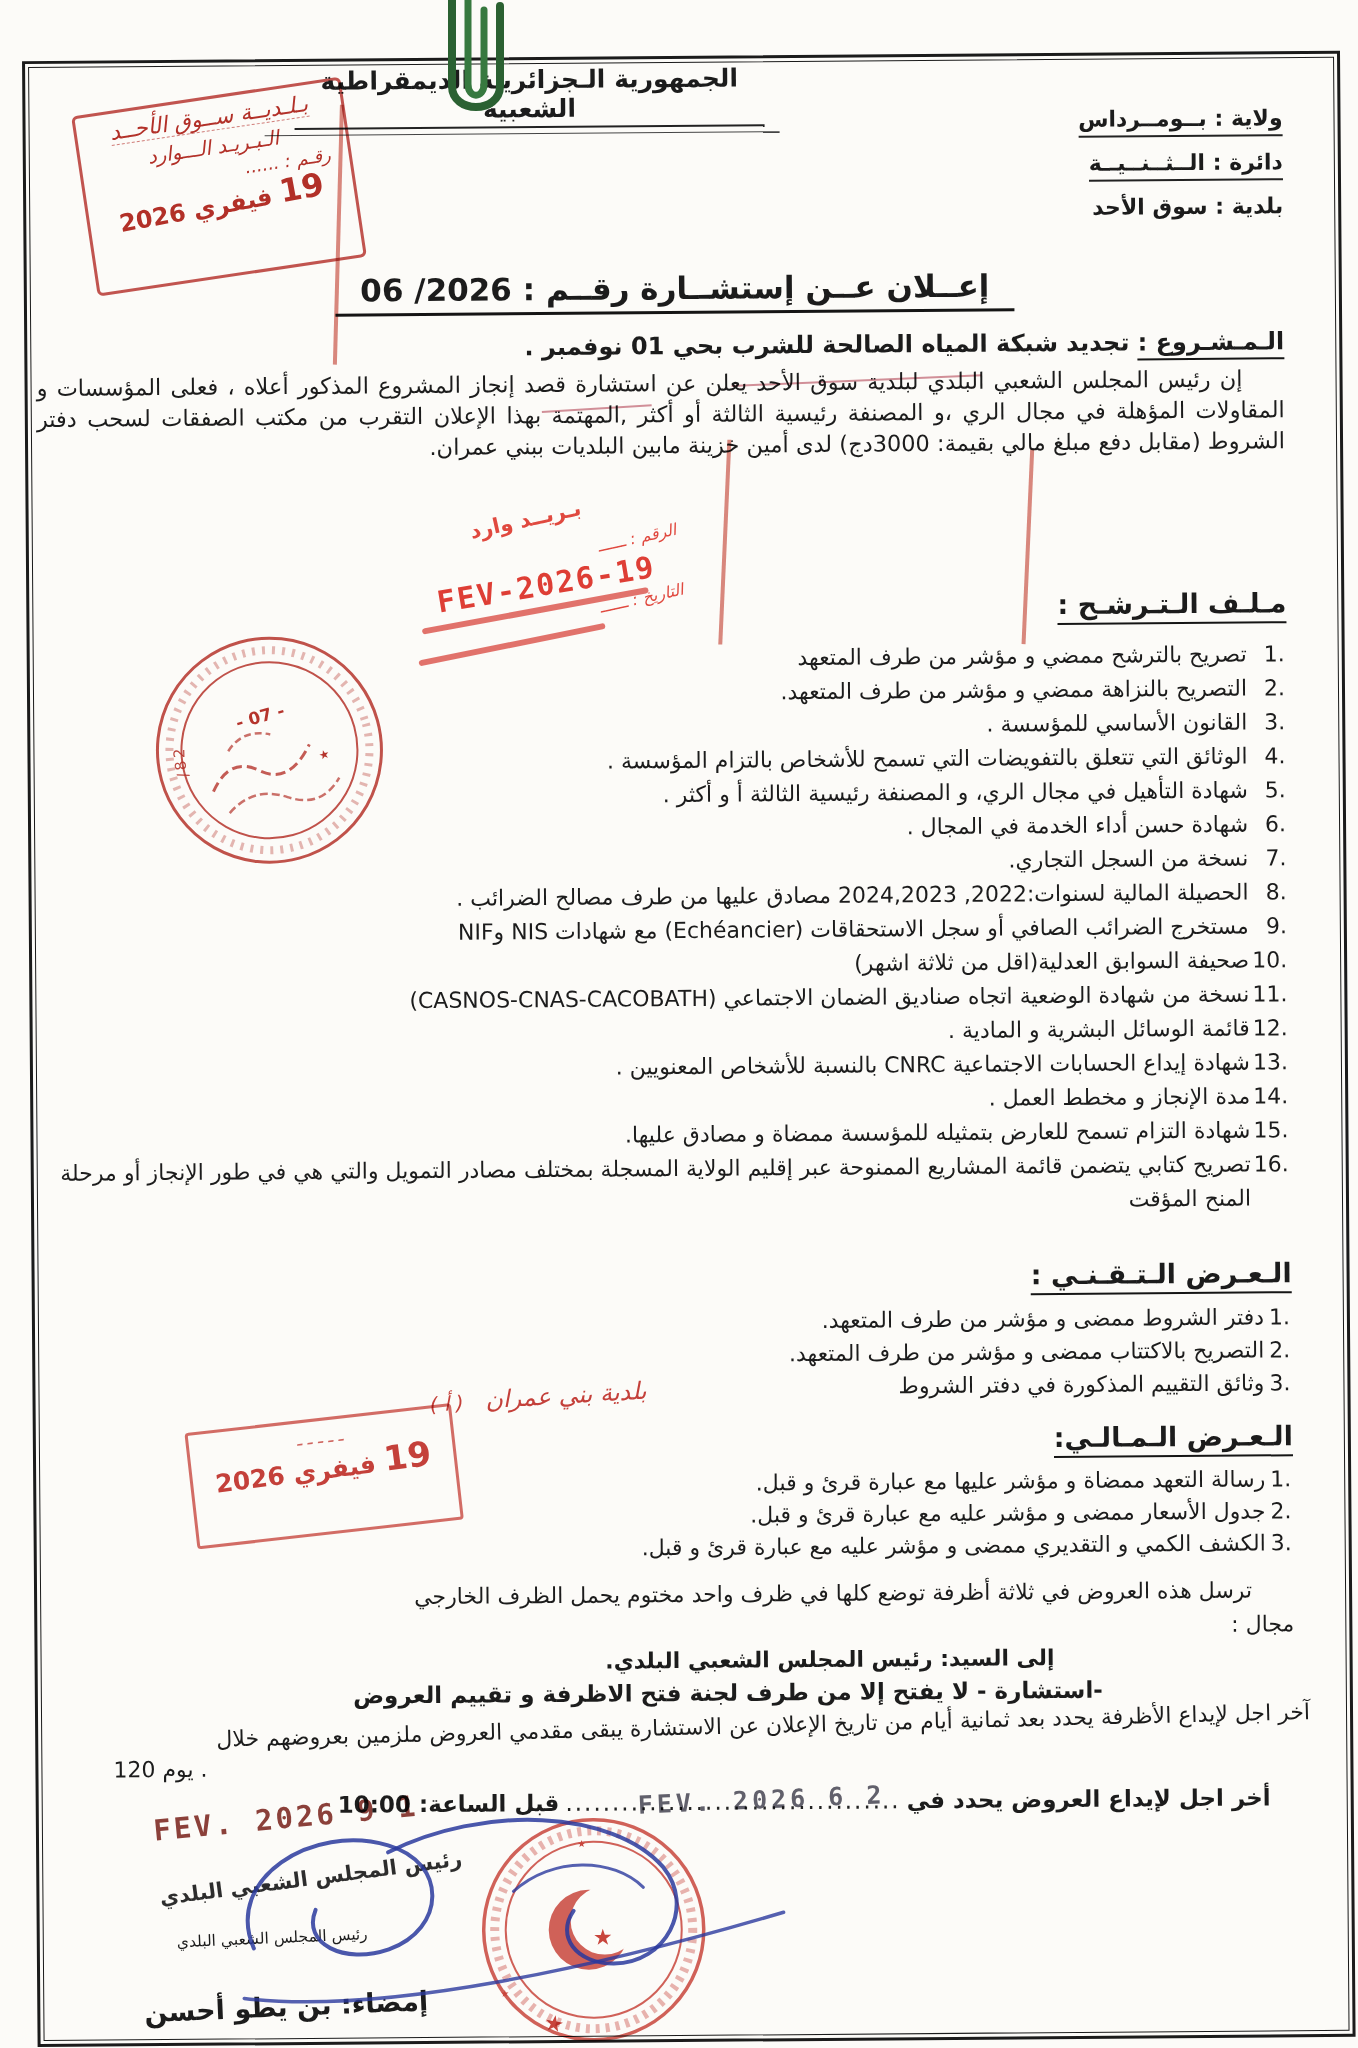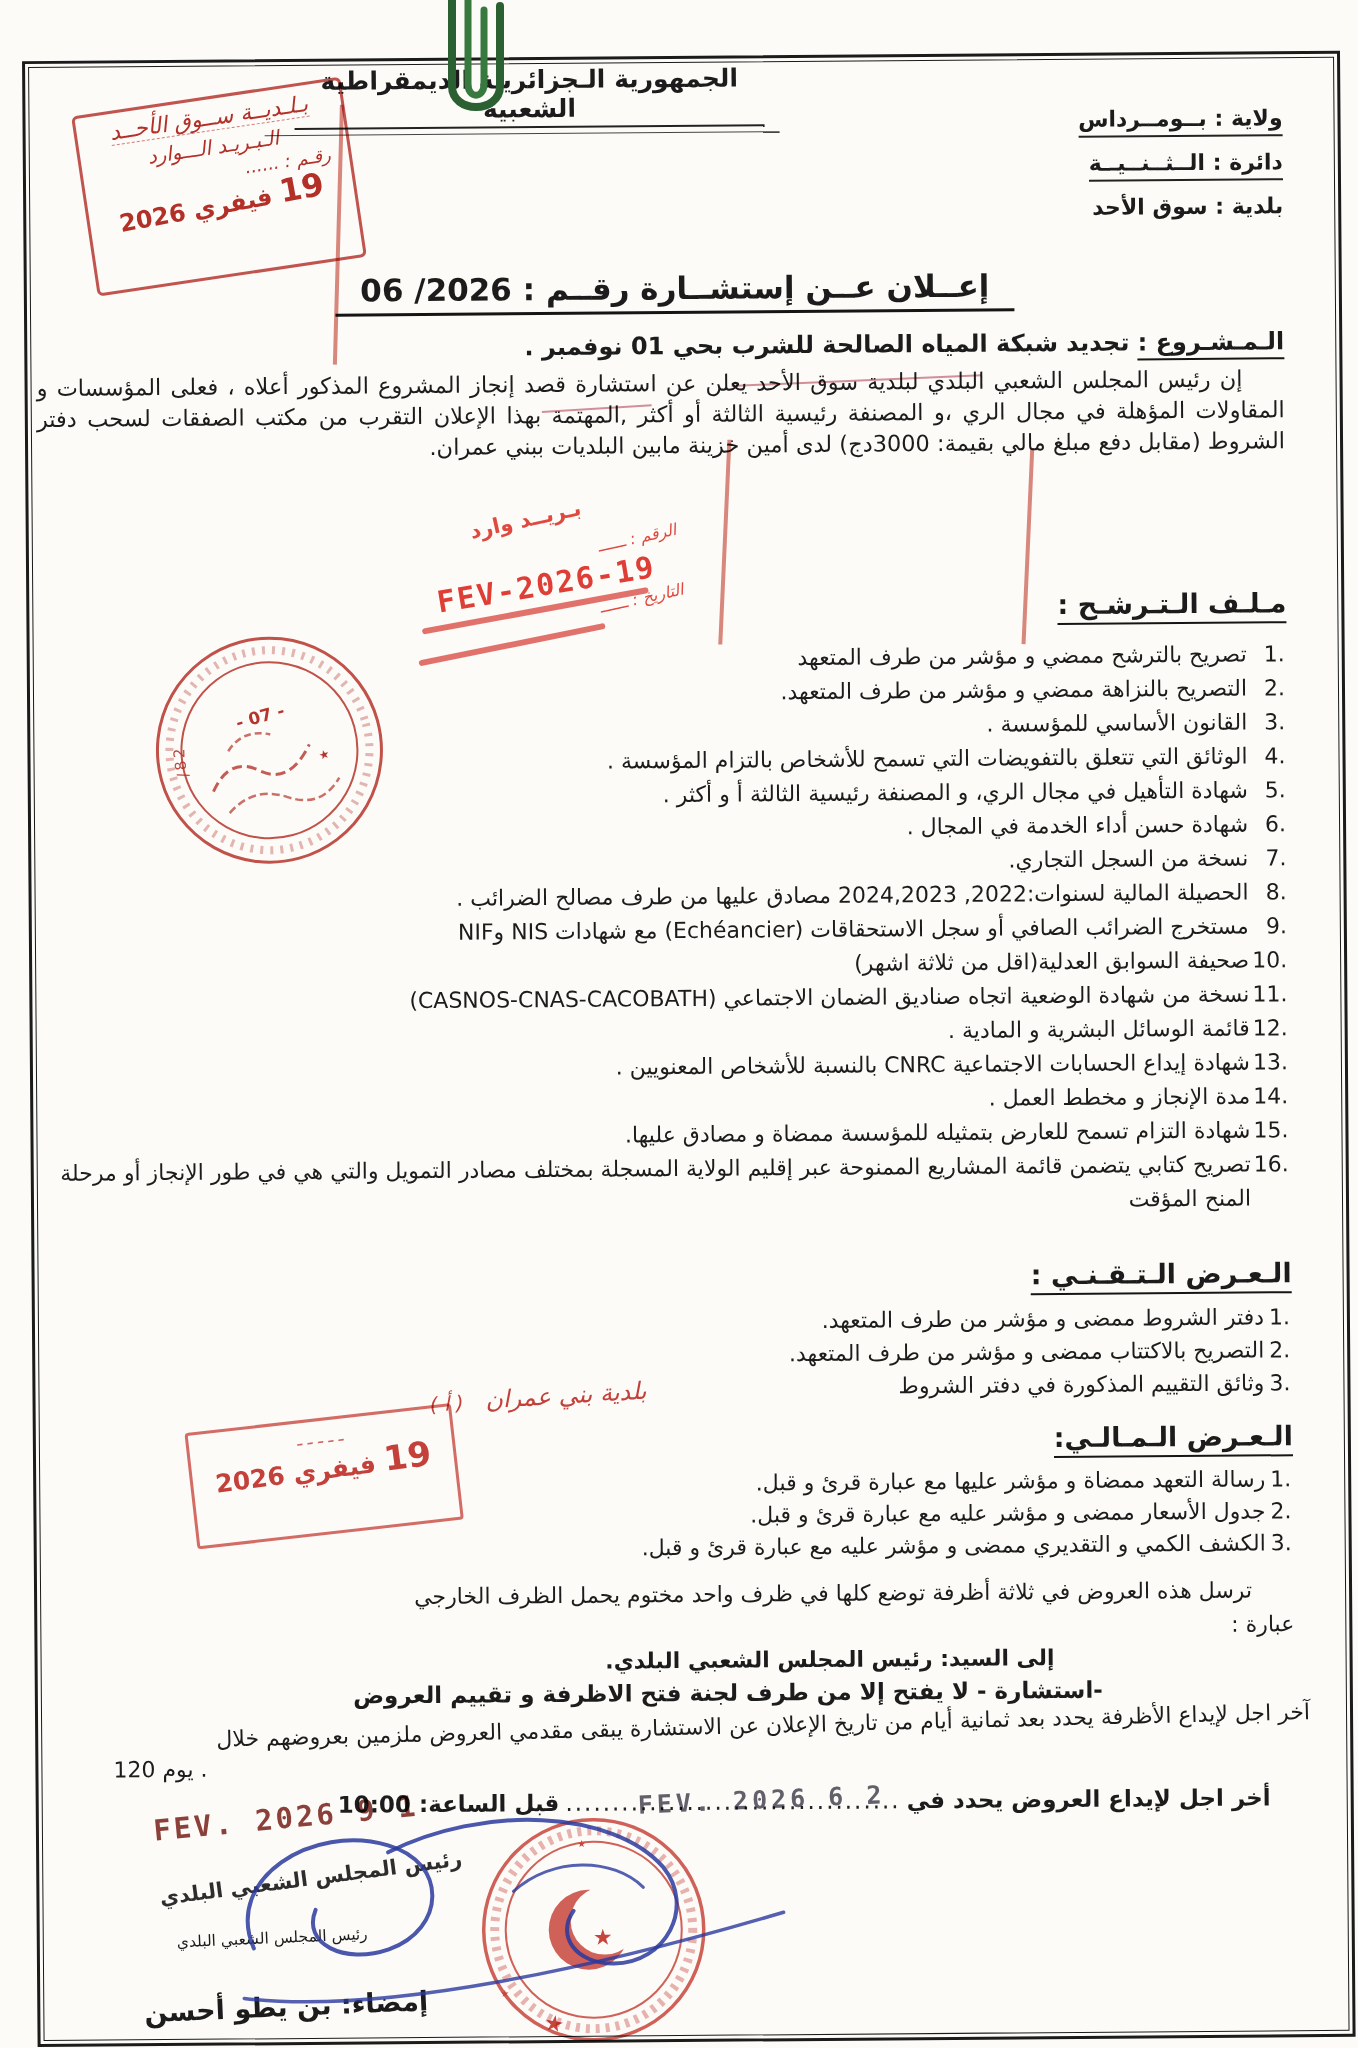--- a/index.html
+++ b/index.html
@@ -138,21 +138,21 @@
     </ol>
 
     <div class="abs h-section z2" style="top:1425px;">الـعـرض الـمـالـي:</div>
     <ol class="abs doclist fin z2">
       <li>رسالة التعهد ممضاة و مؤشر عليها مع عبارة قرئ و قبل.</li>
       <li>جدول الأسعار ممضى و مؤشر عليه مع عبارة قرئ و قبل.</li>
       <li>الكشف الكمي و التقديري ممضى و مؤشر عليه مع عبارة قرئ و قبل.</li>
     </ol>
 
     <div class="abs envelopes z2">ترسل هذه العروض في ثلاثة أظرفة توضع كلها في ظرف واحد مختوم يحمل الظرف الخارجي</div>
-    <div class="abs phrase z2">عبارة :</div>
+    <div class="abs phrase z2">مجال :</div>
     <div class="abs addressee z2">إلى السيد: رئيس المجلس الشعبي البلدي.</div>
     <div class="abs note z2">-استشارة - لا يفتح إلا من طرف لجنة فتح الاظرفة و تقييم العروض</div>
     <div class="abs deadline z2">آخر اجل لإيداع الأظرفة يحدد بعد ثمانية أيام من تاريخ الإعلان عن الاستشارة يبقى مقدمي العروض ملزمين بعروضهم خلال</div>
     <div class="abs days z2">120 يوم .</div>
     <div class="abs submission z2">
       <span>أخر اجل لإيداع العروض يحدد في</span>
       <span class="dots">......................................................</span>
       <span>قبل الساعة: 10:00</span>
     </div>
 

